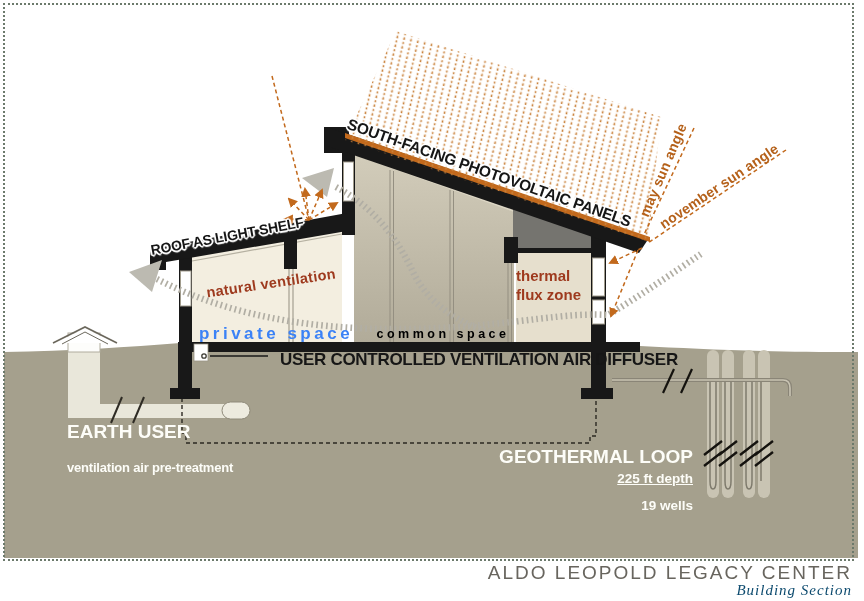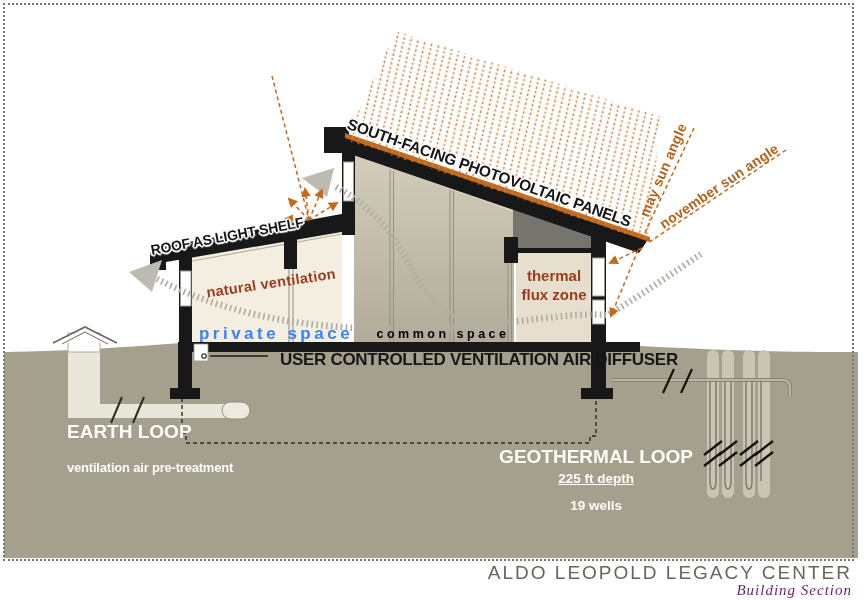--- a/index.html
+++ b/index.html
@@ -10,21 +10,21 @@
   svg{position:absolute;left:0;top:0;}
   .lbl{position:absolute;white-space:nowrap;transform-origin:center;}
   .halo{text-shadow:-1px -1px 0 #fff,1px -1px 0 #fff,-1px 1px 0 #fff,1px 1px 0 #fff,
         0 2px 1px #fff,0 -2px 1px #fff,2px 0 1px #fff,-2px 0 1px #fff;}
   .rot{transform:translate(-50%,-50%);}
   .b{font-weight:bold;}
   .white{color:#fdfdf8;}
   .red{color:#9e3a1e;}
   .orange{color:#b5611a;}
   .blk{color:#161616;}
-  .right{text-align:center;}
+  .right{text-align:right;}
 </style>
 </head>
 <body>
 
 <div id="stage">
 
 <svg width="864" height="601" viewBox="0 0 864 601">
   <defs>
     <pattern id="pv" width="7" height="9" patternUnits="userSpaceOnUse" patternTransform="rotate(13)">
       <line x1="3.5" y1="0" x2="3.5" y2="9" stroke="#c9823c" stroke-width="1.6" stroke-dasharray="2 2.3"></line>
@@ -170,36 +170,36 @@
 <div class="lbl rot b blk halo" style="left:227px;top:236px;font-size:14px;letter-spacing:-0.2px;transform:translate(-50%,-50%) rotate(-10.5deg);">ROOF AS LIGHT SHELF</div>
 
 <div class="lbl rot b blk halo" style="left:489px;top:173px;font-size:15.5px;letter-spacing:-0.3px;transform:translate(-50%,-50%) rotate(19.2deg);">SOUTH-FACING PHOTOVOLTAIC PANELS</div>
 
 <div class="lbl rot b orange" style="left:663px;top:170px;font-size:14px;letter-spacing:0.2px;transform:translate(-50%,-50%) rotate(-67deg);">may sun angle</div>
 
 <div class="lbl rot b orange" style="left:719px;top:186px;font-size:14px;letter-spacing:0.2px;transform:translate(-50%,-50%) rotate(-34deg);">november sun angle</div>
 
 <div class="lbl rot b red" style="left:271px;top:283px;font-size:14.5px;letter-spacing:0.3px;transform:translate(-50%,-50%) rotate(-8.5deg);">natural ventilation</div>
 
-<div class="lbl b red" style="left:516px;top:266px;width:76px;font-size:15px;line-height:19px;text-align:center;white-space:normal;">thermal flux zone</div>
+<div class="lbl b red" style="left:516px;top:266px;width:76px;font-size:15px;line-height:19px;white-space:normal;">thermal flux zone</div>
 
 <div class="lbl rot b" style="left:276px;top:334px;font-size:17px;letter-spacing:3.5px;color:#3b82f6;transform:translate(-50%,-50%);">private space</div>
 
 <div class="lbl rot b" style="left:443px;top:334px;font-size:12.5px;letter-spacing:3.5px;color:#000000;transform:translate(-50%,-50%);">common space</div>
 
 <div class="lbl b blk" style="left:280px;top:350px;font-size:17px;letter-spacing:-0.3px;">USER CONTROLLED VENTILATION AIR DIFFUSER</div>
 
 <div class="lbl" style="left:67px;top:421px;">
-  <div class="b white" style="font-size:19px;">EARTH LOOP</div>
+  <div class="b white" style="font-size:19px;">EARTH USER</div>
   <div class="b white" style="font-size:13px;margin-top:17px;letter-spacing:-0.2px;">ventilation air pre-treatment</div>
 </div>
 
 <div class="lbl right" style="right:171px;top:446px;">
   <div class="b white" style="font-size:19px;">GEOTHERMAL LOOP</div>
   <div class="b white" style="font-size:13.5px;margin-top:3px;text-decoration:underline;">225 ft depth</div>
   <div class="b white" style="font-size:13.5px;margin-top:12px;">19 wells</div>
 </div>
 
 <div class="lbl" style="right:12px;top:562px;font-size:19px;letter-spacing:2px;color:#68655e;">ALDO LEOPOLD LEGACY CENTER</div>
 
-<div class="lbl" style="right:12px;top:582px;font-size:15px;letter-spacing:1px;color:#701a75;font-family:'Liberation Serif',serif;font-style:italic;text-align:center;">Building Section</div>
+<div class="lbl" style="right:12px;top:582px;font-size:15px;letter-spacing:1px;color:#0c4a6e;font-family:'Liberation Serif',serif;font-style:italic;text-align:center;">Building Section</div>
 
 </div>
 
 </body></html>

